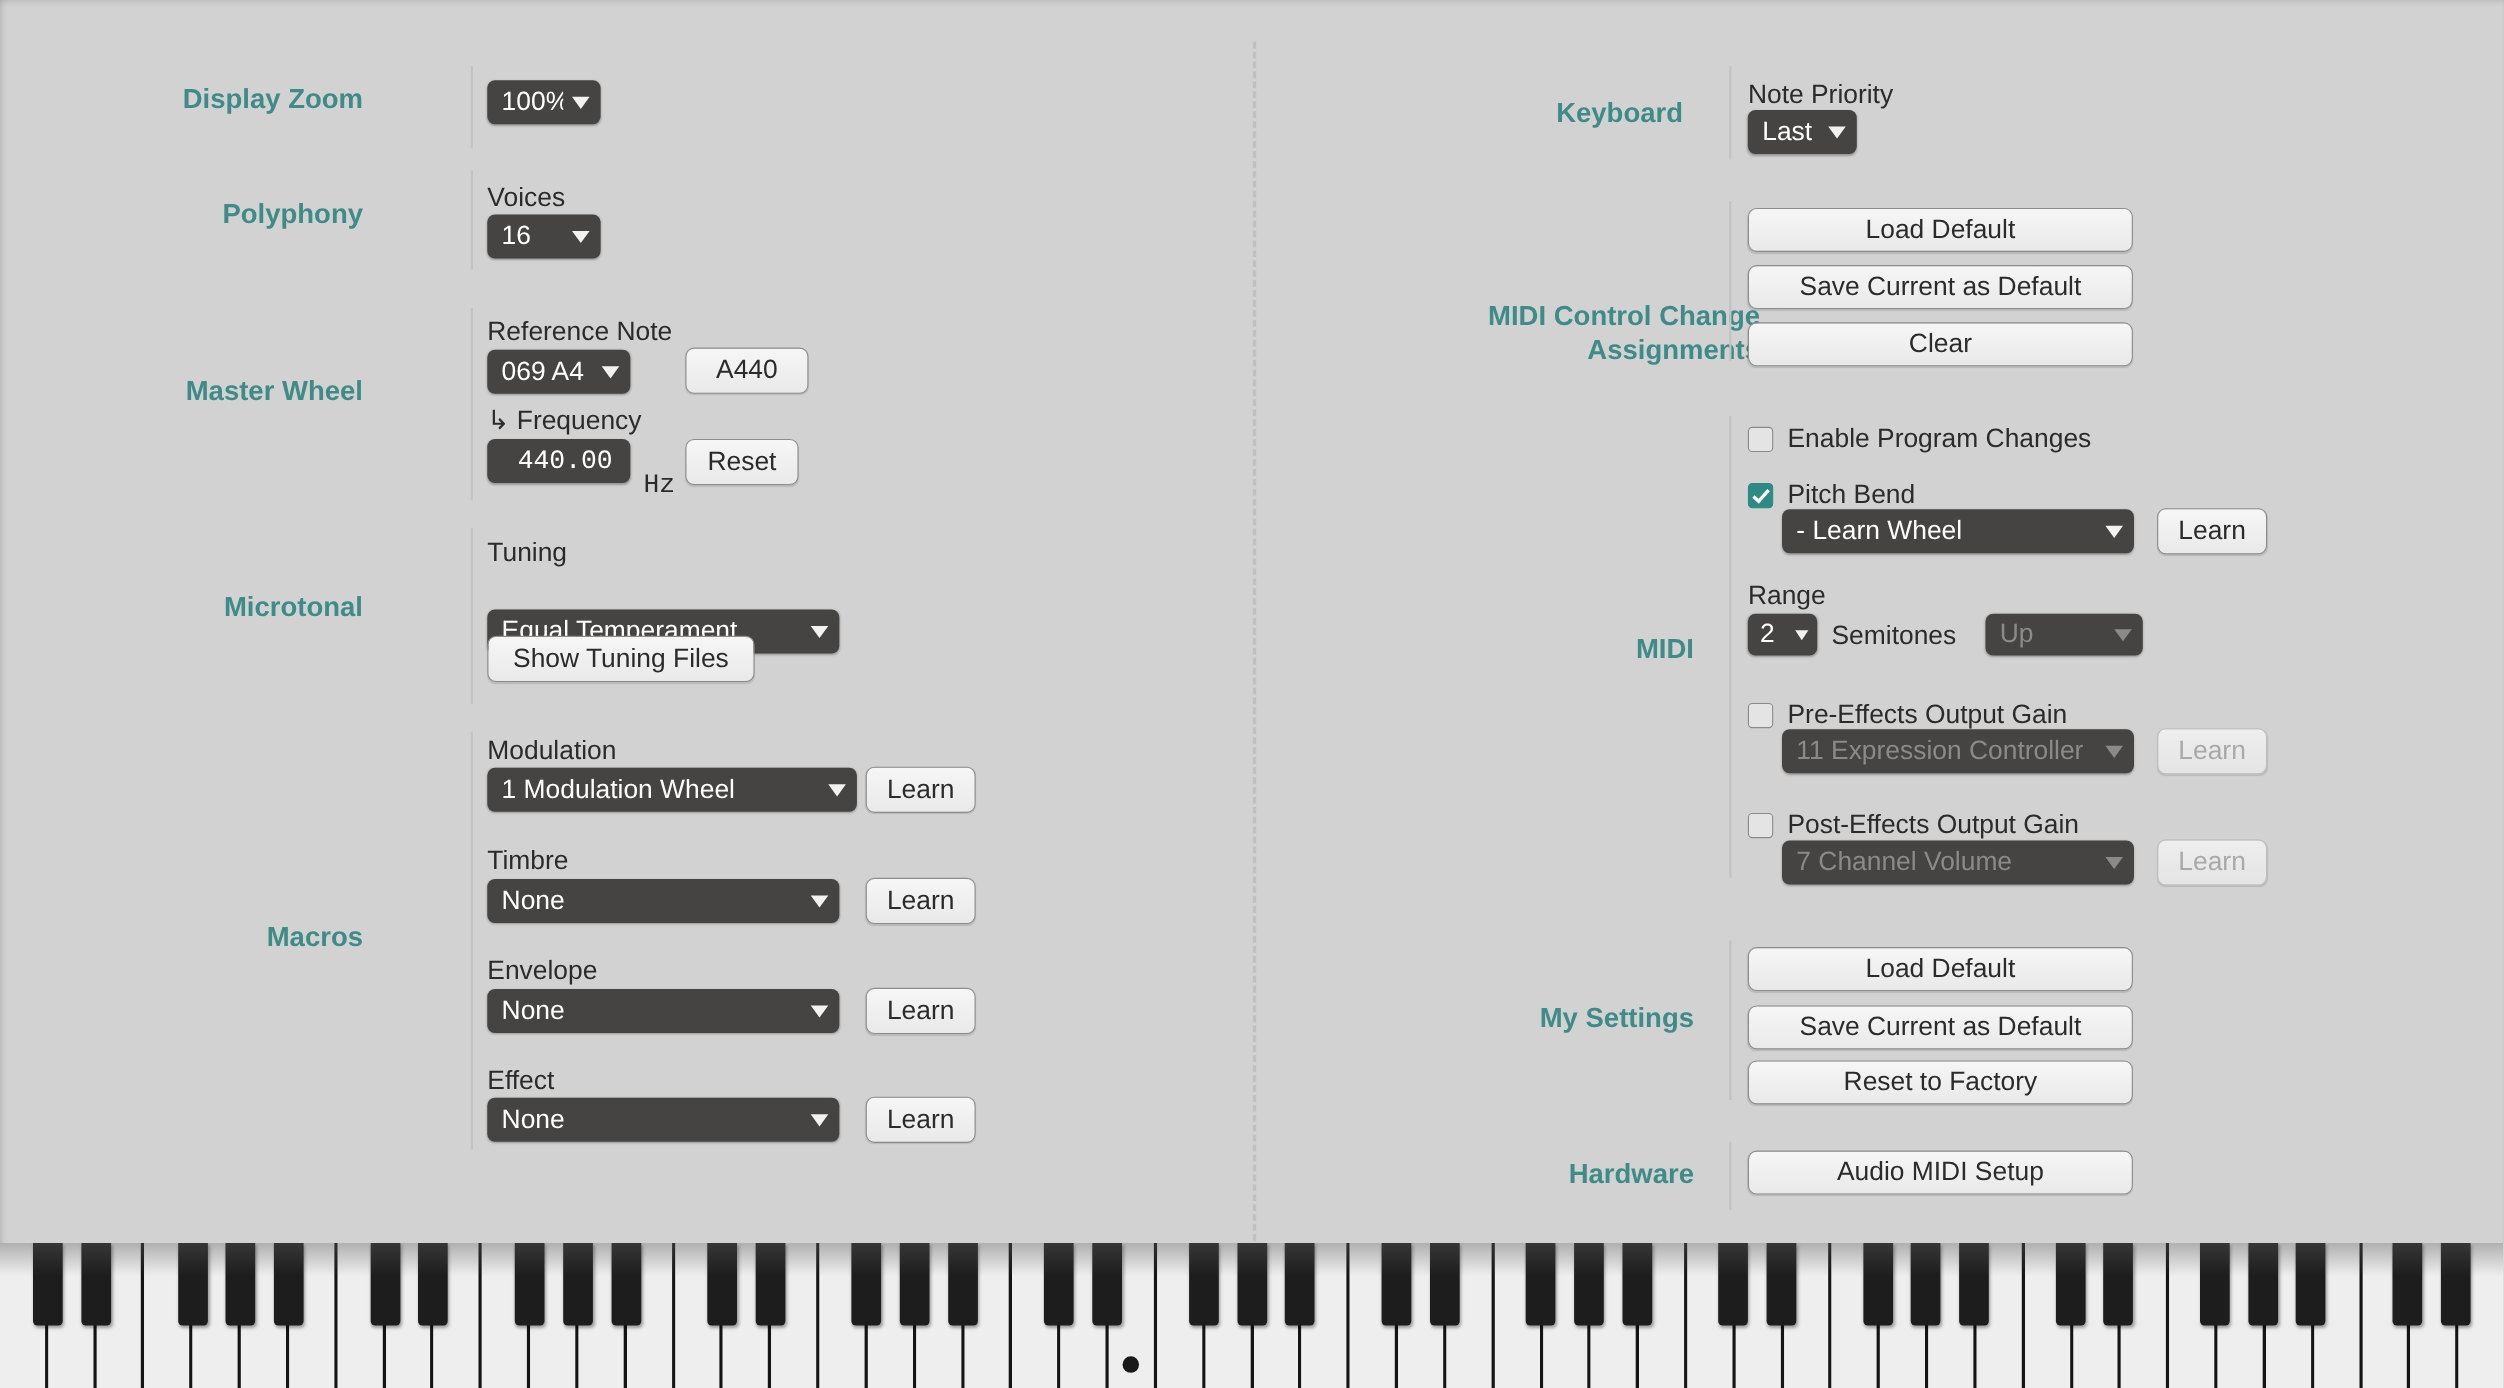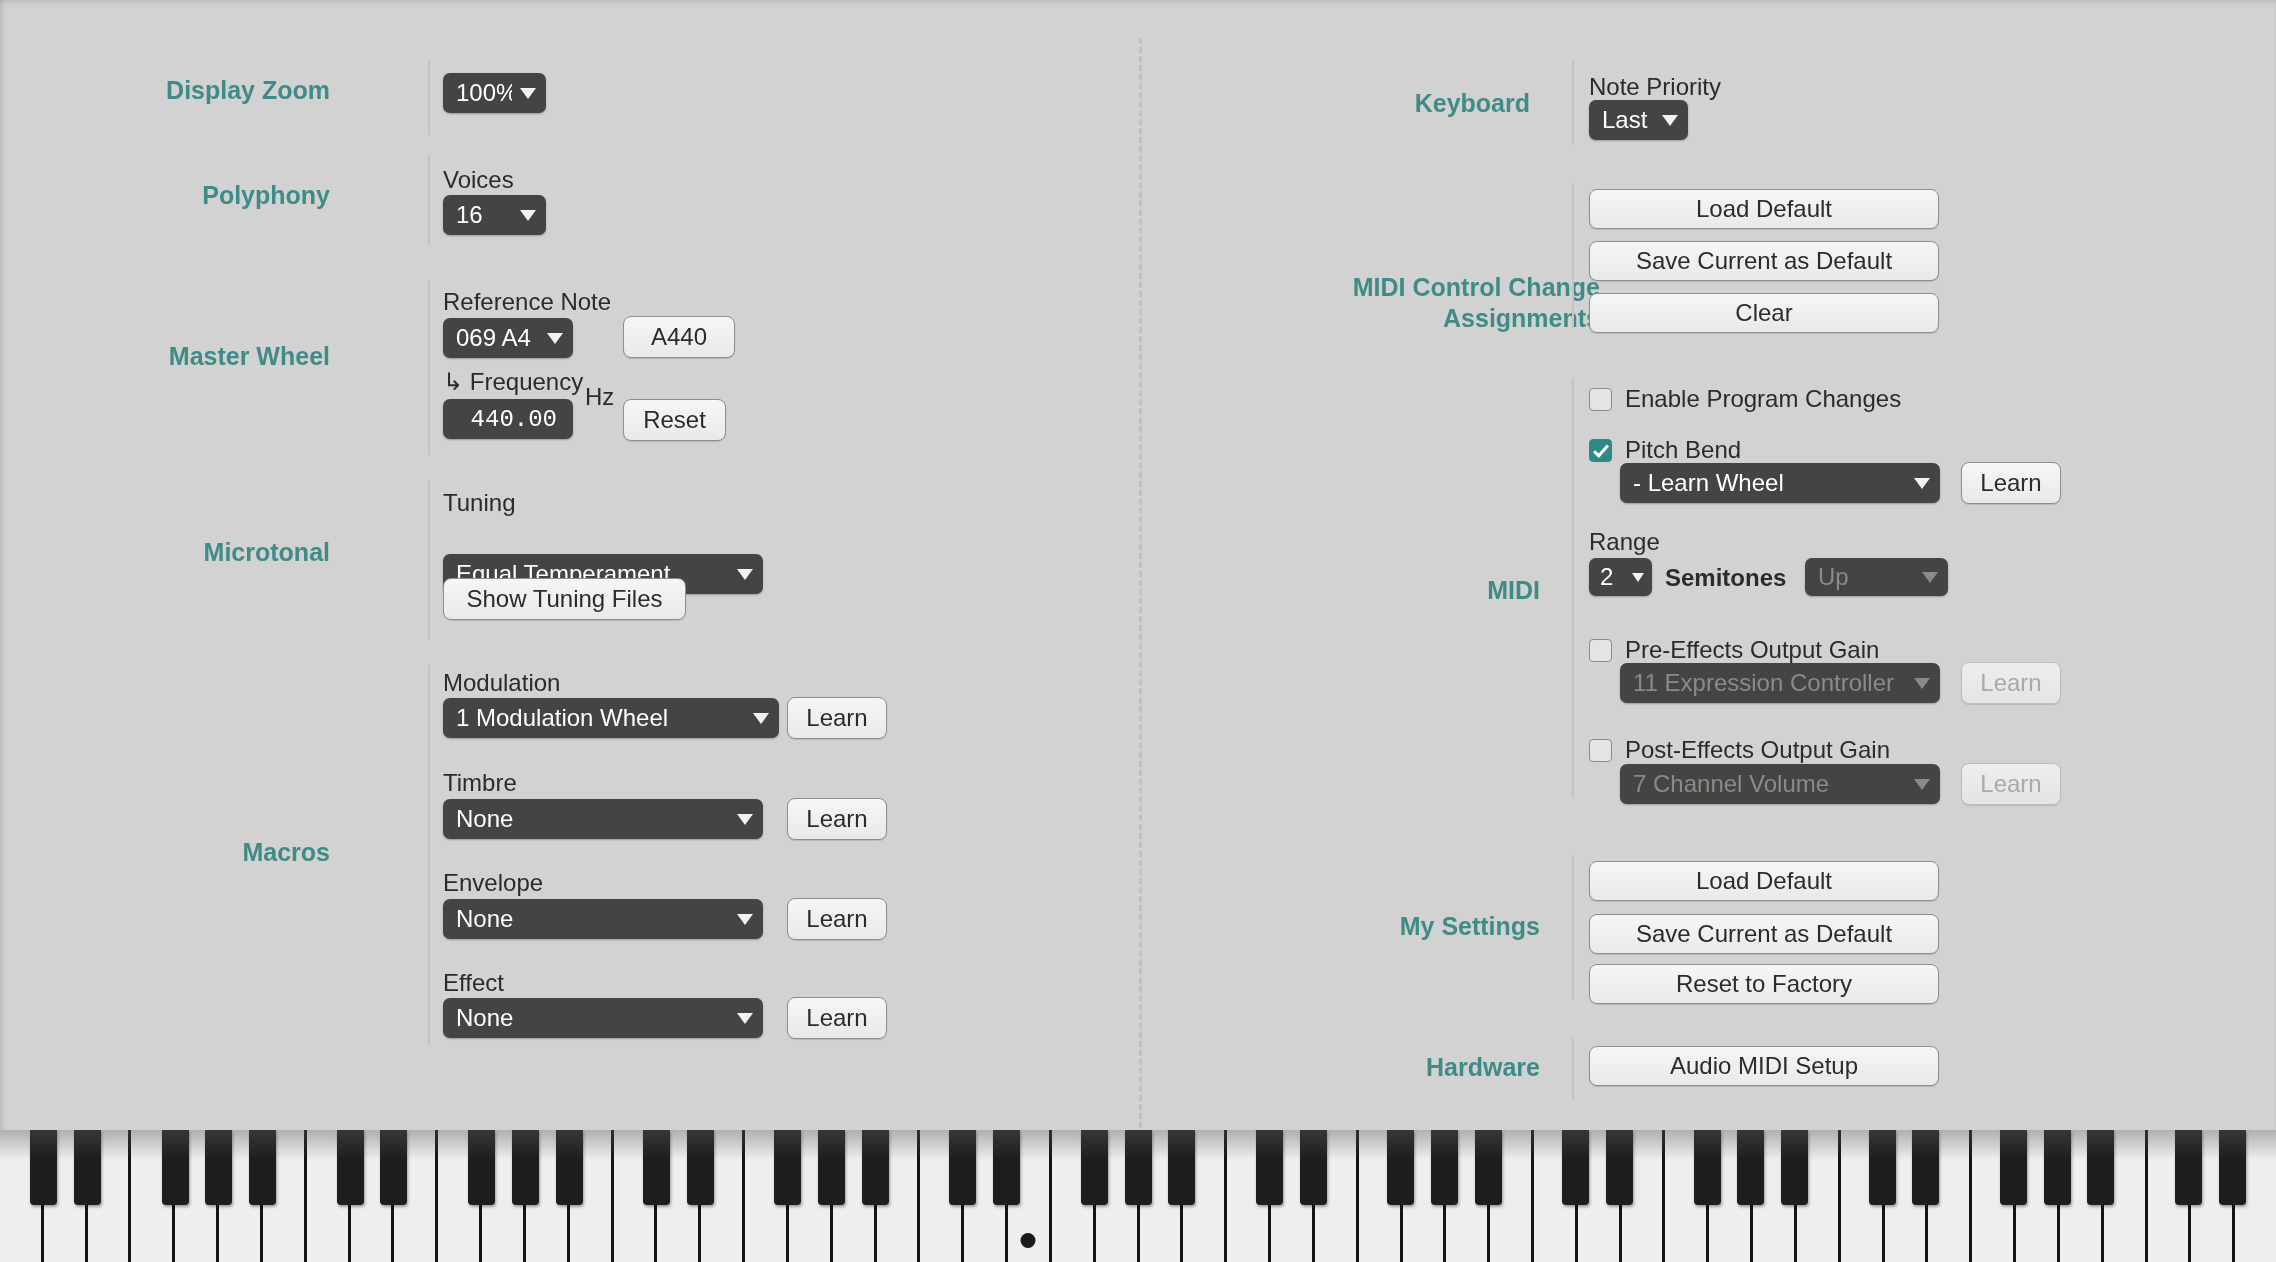--- a/index.html
+++ b/index.html
@@ -239,21 +239,21 @@
       <div class="combo" style="left:443px; top:318px; width:130px; height:40px;">
         <span class="cv">069 A4</span>
         <span class="caret"></span>
       </div>
       <div class="btn" style="left:623px; top:316px; width:112px; height:42px;">A440</div>
 
       <div class="field-label" style="left:443px; top:368px;">↳ Frequency</div>
       <div class="combo numeric nocaret" style="left:443px; top:399px; width:130px; height:40px;">
         <span class="cv">440.00</span>
       </div>
-      <div class="plain-text" style="left:585px; top:383px;">Hz</div>
+      <div class="plain-text" style="left:585px; top:428px;font-family:Liberation Mono, monospace;">Hz</div>
       <div class="btn" style="left:623px; top:399px; width:103px; height:42px;">Reset</div>
     </div>
 
     <div class="section">
       <div class="sec-label" style="left:120px; top:537px; width:210px;">Microtonal</div>
       <div class="sec-rule" style="left:428px; top:480px; height:160px;"></div>
 
       <div class="field-label" style="left:443px; top:489px;">Tuning</div>
       <div class="combo" style="left:443px; top:518px; width:320px; height:40px;margin-top:36px;">
         <span class="cv">Equal Temperament</span>
@@ -331,21 +331,21 @@
         <span class="cv">- Learn Wheel</span>
         <span class="caret"></span>
       </div>
       <div class="btn" style="left:1961px; top:462px; width:100px; height:42px;">Learn</div>
 
       <div class="field-label" style="left:1589px; top:528px;">Range</div>
       <div class="combo" style="left:1589px; top:558px; width:63px; height:38px; padding:0 8px 0 11px;">
         <span class="cv">2</span>
         <span class="caret" style="border-left-width:6px;border-right-width:6px;border-top-width:9px;margin-left:5px;"></span>
       </div>
-      <div class="plain-text" style="left:1665px; top:564px;font-weight:bold;">Semitones</div>
+      <div class="plain-text" style="left:1665px; top:564px;">Semitones</div>
       <div class="combo disabled" style="left:1805px; top:558px; width:143px; height:38px;">
         <span class="cv">Up</span>
         <span class="caret"></span>
       </div>
 
       <div class="cbrow" style="left:1589px; top:636px;">
         <span class="cbox"></span>
         <span class="cblabel">Pre-Effects Output Gain</span>
       </div>
       <div class="combo disabled" style="left:1620px; top:663px; width:320px; height:40px;">

